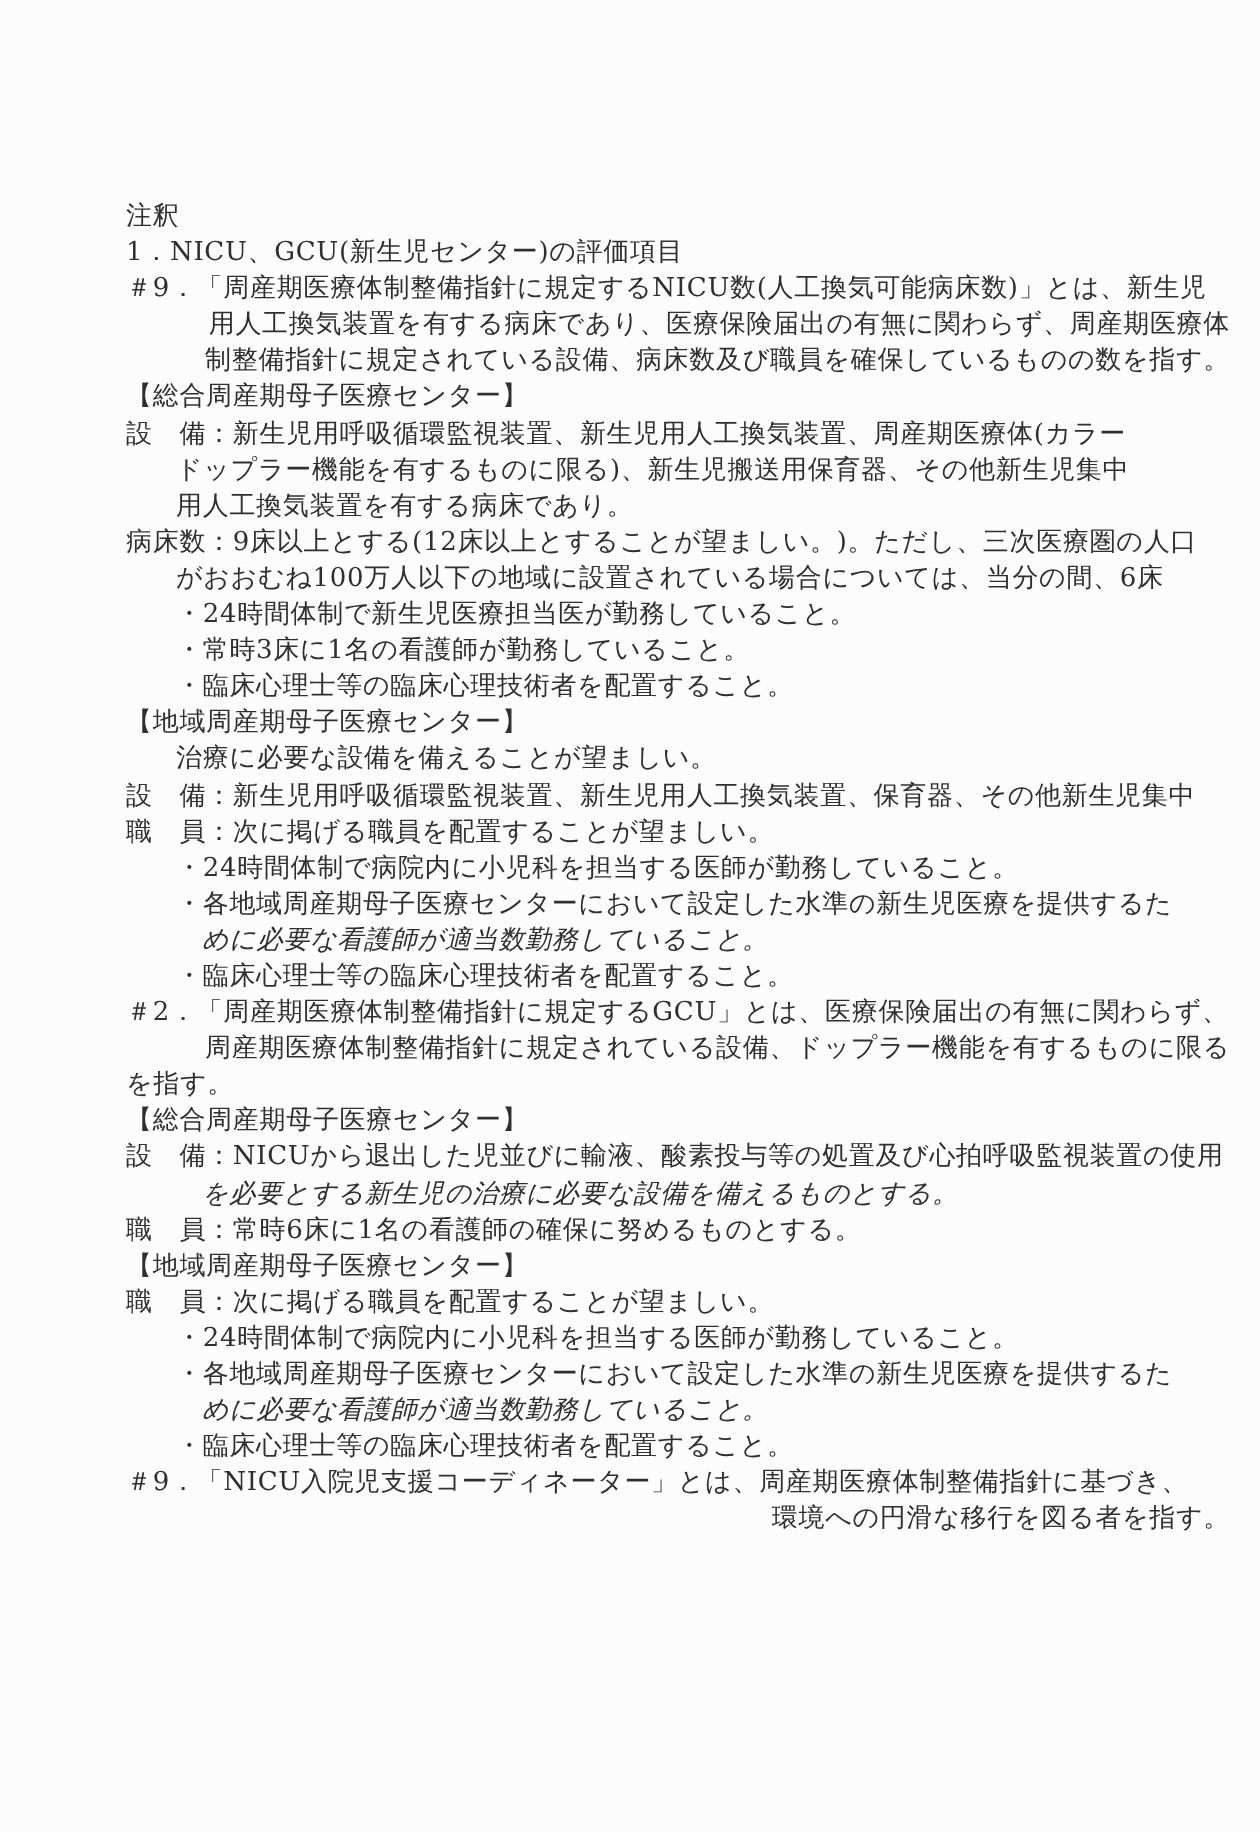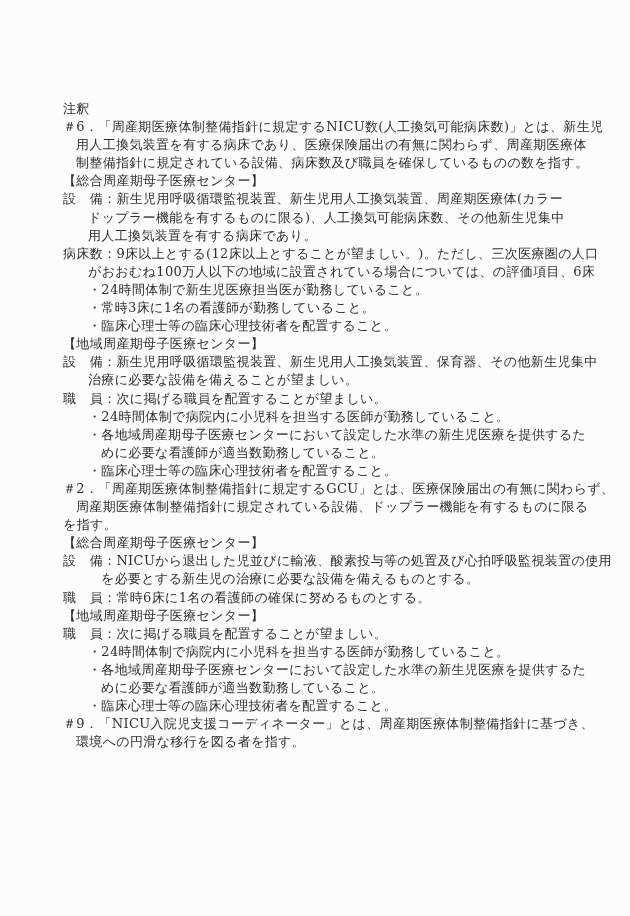--- a/index.html
+++ b/index.html
@@ -24,45 +24,46 @@
     width: 552px;
     font-size: 13px;
     line-height: 18.1px;
     letter-spacing: 0.35px;
   }
   .line {
     white-space: pre;
     height: 18.1px;
   }
   .i0 { padding-left: 0; }
-  .i1 { padding-left: 13px; }
+  .i1 { padding-left: 13px; text-align: right; }
   .i2 { padding-left: 25px; }
-  .i3 { padding-left: 38px; }
+  .i3 { padding-left: 38px; font-style: italic; }
 </style>
 </head>
 <body>
 
 <div class="page">
   <div class="text-block" id="doc-lines">
       <div class="line i0">注釈</div>
-      <div class="line i0">＃6．「周産期医療体制整備指針に規定するNICU数(人工換気可能病床数)」とは、新生児</div>
+      <div class="line i0">1．NICU、GCU(新生児センター)の評価項目</div>
+      <div class="line i0">＃9．「周産期医療体制整備指針に規定するNICU数(人工換気可能病床数)」とは、新生児</div>
       <div class="line i1">用人工換気装置を有する病床であり、医療保険届出の有無に関わらず、周産期医療体</div>
       <div class="line i1">制整備指針に規定されている設備、病床数及び職員を確保しているものの数を指す。</div>
       <div class="line i0">【総合周産期母子医療センター】</div>
       <div class="line i0">設　備：新生児用呼吸循環監視装置、新生児用人工換気装置、周産期医療体(カラー</div>
-      <div class="line i2">ドップラー機能を有するものに限る)、人工換気可能病床数、その他新生児集中</div>
+      <div class="line i2">ドップラー機能を有するものに限る)、新生児搬送用保育器、その他新生児集中</div>
       <div class="line i2">用人工換気装置を有する病床であり。</div>
       <div class="line i0">病床数：9床以上とする(12床以上とすることが望ましい。)。ただし、三次医療圏の人口</div>
-      <div class="line i2">がおおむね100万人以下の地域に設置されている場合については、の評価項目、6床</div>
+      <div class="line i2">がおおむね100万人以下の地域に設置されている場合については、当分の間、6床</div>
       <div class="line i2">・24時間体制で新生児医療担当医が勤務していること。</div>
       <div class="line i2">・常時3床に1名の看護師が勤務していること。</div>
       <div class="line i2">・臨床心理士等の臨床心理技術者を配置すること。</div>
       <div class="line i0">【地域周産期母子医療センター】</div>
+      <div class="line i2">治療に必要な設備を備えることが望ましい。</div>
       <div class="line i0">設　備：新生児用呼吸循環監視装置、新生児用人工換気装置、保育器、その他新生児集中</div>
-      <div class="line i2">治療に必要な設備を備えることが望ましい。</div>
       <div class="line i0">職　員：次に掲げる職員を配置することが望ましい。</div>
       <div class="line i2">・24時間体制で病院内に小児科を担当する医師が勤務していること。</div>
       <div class="line i2">・各地域周産期母子医療センターにおいて設定した水準の新生児医療を提供するた</div>
       <div class="line i3">めに必要な看護師が適当数勤務していること。</div>
       <div class="line i2">・臨床心理士等の臨床心理技術者を配置すること。</div>
       <div class="line i0">＃2．「周産期医療体制整備指針に規定するGCU」とは、医療保険届出の有無に関わらず、</div>
       <div class="line i1">周産期医療体制整備指針に規定されている設備、ドップラー機能を有するものに限る</div>
       <div class="line i0">を指す。</div>
       <div class="line i0">【総合周産期母子医療センター】</div>
       <div class="line i0">設　備：NICUから退出した児並びに輸液、酸素投与等の処置及び心拍呼吸監視装置の使用</div>

